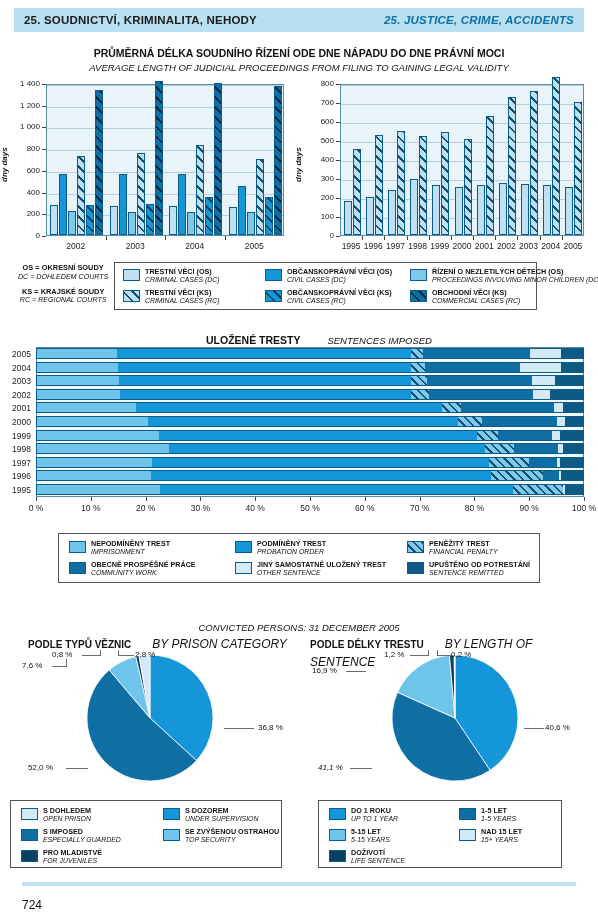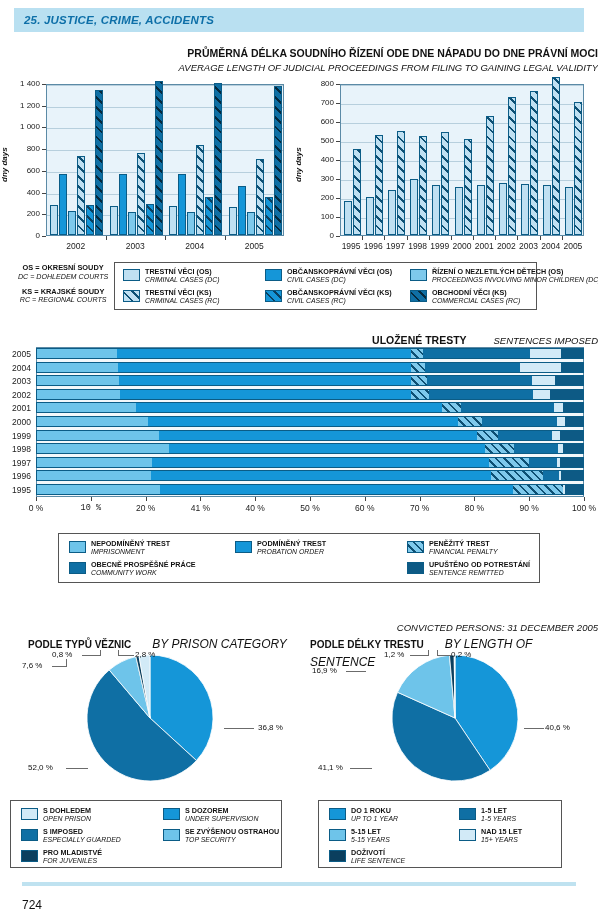--- a/index.html
+++ b/index.html
@@ -15,21 +15,21 @@
   .hdr {
     position: absolute; left: 14px; top: 8px; width: 570px; height: 24px;
     background: #b9e0f1;
     display: flex; align-items: center; justify-content: space-between;
     padding: 0 10px;
   }
   .hdr-cz { font-size: 11.5px; font-weight: bold; color: #1a1a1a; letter-spacing: .2px; }
   .hdr-en { font-size: 11.5px; font-weight: bold; font-style: italic; color: #0d6fa8; letter-spacing: .2px; }
 
   
-  .sect-title { position: absolute; width: 598px; text-align: right; }
+  .sect-title { position: absolute; width: 598px; text-align: center; }
   .t-cz { font-size: 10.5px; font-weight: bold; color: #111; }
   .t-en { font-size: 9.5px; font-style: italic; color: #111; }
   .t-cz-sm { font-size: 10px; font-weight: bold; color: #111; }
   .t-en-sm { font-size: 12px; font-style: italic; color: #111; }
 
   
   .plot { position: absolute; background: #e8f3fa; border: 1px solid #5b8aa6; }
   .gridline { position: absolute; left: 0; right: 0; height: 1px; background: #b7cfdd; }
   .ytick { position: absolute; right: 0; font-size: 8px; color: #222; text-align: right; white-space: nowrap; }
   .xtick { position: absolute; font-size: 8.5px; color: #222; text-align: center; white-space: nowrap; }
@@ -99,20 +99,21 @@
 
   .footer-rule { position: absolute; left: 22px; top: 882px; width: 554px; height: 4px; background: #bfe2f0; }
   .pageno { position: absolute; left: 22px; top: 898px; font-size: 12px; color: #111; }
 </style>
 </head>
 <body>
 
 <div class="page">
 
   <div class="hdr">
+    <span class="hdr-cz">25. SOUDNICTVÍ, KRIMINALITA, NEHODY</span>
     <span class="hdr-en">25. JUSTICE, CRIME, ACCIDENTS</span>
   </div>
 
   <div class="sect-title" style="top:43px;">
     <span class="t-cz">PRŮMĚRNÁ DÉLKA SOUDNÍHO ŘÍZENÍ ODE DNE NÁPADU DO DNE PRÁVNÍ MOCI</span>
   </div>
   <div class="sect-title" style="top:57px;">
     <span class="t-en">AVERAGE LENGTH OF JUDICIAL PROCEEDINGS FROM FILING TO GAINING LEGAL VALIDITY</span>
   </div>
 
@@ -402,25 +403,25 @@
       <div class="ylab" style="left: 3px; top: 485px;">1995</div>
       <div class="srow" style="left: 36px; top: 484px; width: 548px;">
         <div class="s-imp" style="width: 123.848px;"></div>
         <div class="s-prob" style="width: 352.912px;"></div>
         <div class="s-fin" style="width: 50.416px;"></div>
         <div class="s-other" style="width: 2.192px;"></div>
         <div class="s-rem" style="width: 18.632px;"></div>
       </div>
       <div class="xtick" style="left: 14px; top: 502.6px; width: 44px;">0 %</div>
       <div style="position: absolute; left: 36px; top: 496.6px; width: 1px; height: 4px; background: rgb(68, 68, 68);"></div>
-      <div class="xtick" style="left: 68.8px; top: 502.6px; width: 44px; font-family: Liberation Mono, monospace;">10 %</div>
+      <div class="xtick" style="left: 68.8px; top: 502.6px; width: 44px;">10 %</div>
       <div style="position: absolute; left: 90.8px; top: 496.6px; width: 1px; height: 4px; background: rgb(68, 68, 68);"></div>
       <div class="xtick" style="left: 123.6px; top: 502.6px; width: 44px;">20 %</div>
       <div style="position: absolute; left: 145.6px; top: 496.6px; width: 1px; height: 4px; background: rgb(68, 68, 68);"></div>
-      <div class="xtick" style="left: 178.4px; top: 502.6px; width: 44px;">41 %</div>
+      <div class="xtick" style="left: 178.4px; top: 502.6px; width: 44px;">30 %</div>
       <div style="position: absolute; left: 200.4px; top: 496.6px; width: 1px; height: 4px; background: rgb(68, 68, 68);"></div>
       <div class="xtick" style="left: 233.2px; top: 502.6px; width: 44px;">40 %</div>
       <div style="position: absolute; left: 255.2px; top: 496.6px; width: 1px; height: 4px; background: rgb(68, 68, 68);"></div>
       <div class="xtick" style="left: 288px; top: 502.6px; width: 44px;">50 %</div>
       <div style="position: absolute; left: 310px; top: 496.6px; width: 1px; height: 4px; background: rgb(68, 68, 68);"></div>
       <div class="xtick" style="left: 342.8px; top: 502.6px; width: 44px;">60 %</div>
       <div style="position: absolute; left: 364.8px; top: 496.6px; width: 1px; height: 4px; background: rgb(68, 68, 68);"></div>
       <div class="xtick" style="left: 397.6px; top: 502.6px; width: 44px;">70 %</div>
       <div style="position: absolute; left: 419.6px; top: 496.6px; width: 1px; height: 4px; background: rgb(68, 68, 68);"></div>
       <div class="xtick" style="left: 452.4px; top: 502.6px; width: 44px;">80 %</div>
@@ -444,20 +445,27 @@
       <span class="lg-txt">
         <span class="lg-cz">OBECNĚ PROSPĚŠNÉ PRÁCE</span>
         <span class="lg-en">COMMUNITY WORK</span>
       </span>
     </div>
     <div class="lg-item" style="left:176px; top:6px;">
       <span class="sw s-prob"></span>
       <span class="lg-txt">
         <span class="lg-cz">PODMÍNĚNÝ TREST</span>
         <span class="lg-en">PROBATION ORDER</span>
+      </span>
+    </div>
+    <div class="lg-item" style="left:176px; top:27px;">
+      <span class="sw s-other"></span>
+      <span class="lg-txt">
+        <span class="lg-cz">JINÝ SAMOSTATNĚ ULOŽENÝ TREST</span>
+        <span class="lg-en">OTHER SENTENCE</span>
       </span>
     </div>
     <div class="lg-item" style="left:348px; top:6px;">
       <span class="sw s-fin"></span>
       <span class="lg-txt">
         <span class="lg-cz">PENĚŽITÝ TREST</span>
         <span class="lg-en">FINANCIAL PENALTY</span>
       </span>
     </div>
     <div class="lg-item" style="left:348px; top:27px;">
@@ -507,21 +515,21 @@
       <div class="leader" style="left: 118px; top: 650px; width: 1px; height: 6px;"></div>
       <svg width="598" height="170" style="position: absolute; left: 0px; top: 650px; pointer-events: none;">
         <path d="M 455 68 L 455 5 A 63 63 0 0 1 490.08316383875587 120.32754164933618 Z" fill="#1596d8" stroke="#ffffff" stroke-width="0.8"></path>
         <path d="M 455 68 L 490.08316383875587 120.32754164933618 A 63 63 0 0 1 397.50042999357936 42.25510829160999 Z" fill="#0f6fa4" stroke="#ffffff" stroke-width="0.8"></path>
         <path d="M 455 68 L 397.50042999357936 42.25510829160999 A 63 63 0 0 1 449.46537461730315 5.2435826239801315 Z" fill="#6ec4ea" stroke="#ffffff" stroke-width="0.8"></path>
         <path d="M 455 68 L 449.46537461730315 5.2435826239801315 A 63 63 0 0 1 454.2083394873488 5.004974215159585 Z" fill="#0b3f5e" stroke="#ffffff" stroke-width="0.8"></path>
         <path d="M 455 68 L 454.2083394873488 5.004974215159585 A 63 63 0 0 1 455 5 Z" fill="#d2eaf7" stroke="#ffffff" stroke-width="0.8"></path>
       </svg>
       <div class="pielbl" style="left: 545px; top: 723px;">40,6 %</div>
       <div class="leader" style="left: 524px; top: 728px; width: 20px; height: 1px;"></div>
-      <div class="pielbl" style="left: 318px; top: 763px;">41,1 %</div>
+      <div class="pielbl" style="left: 318px; top: 763px; font-style: italic;">41,1 %</div>
       <div class="leader" style="left: 350px; top: 768px; width: 22px; height: 1px;"></div>
       <div class="pielbl" style="left: 312px; top: 666px;">16,9 %</div>
       <div class="leader" style="left: 346px; top: 671px; width: 20px; height: 1px;"></div>
       <div class="pielbl" style="left: 384px; top: 650px;">1,2 %</div>
       <div class="leader" style="left: 410px; top: 655px; width: 18px; height: 1px;"></div>
       <div class="leader" style="left: 428px; top: 650px; width: 1px; height: 6px;"></div>
       <div class="pielbl" style="left: 451px; top: 650px;">0,2 %</div>
       <div class="leader" style="left: 437px; top: 655px; width: 14px; height: 1px;"></div>
       <div class="leader" style="left: 437px; top: 650px; width: 1px; height: 6px;"></div>
     </div>

